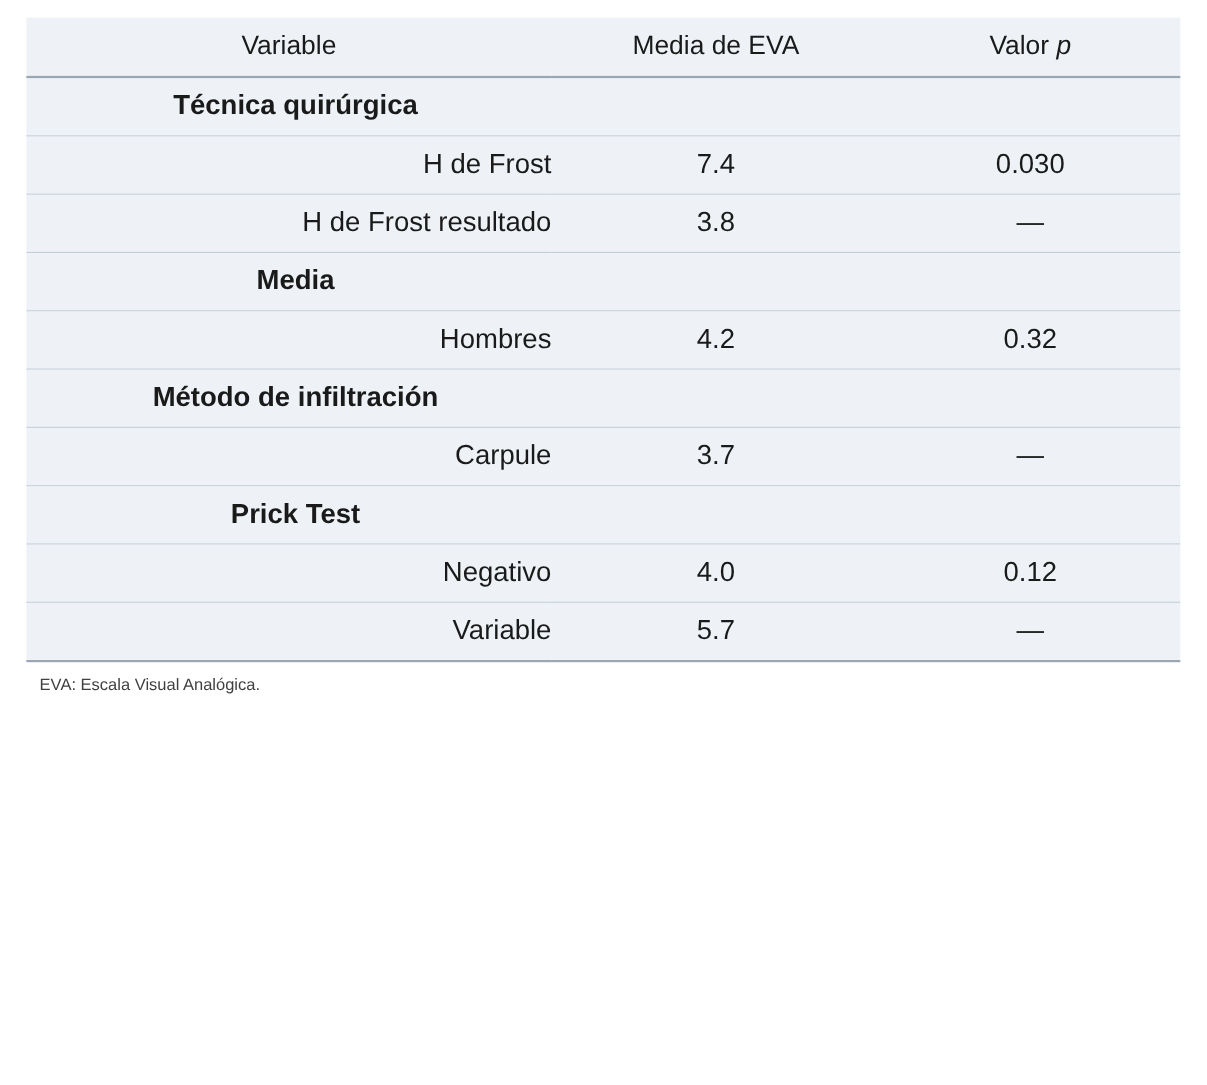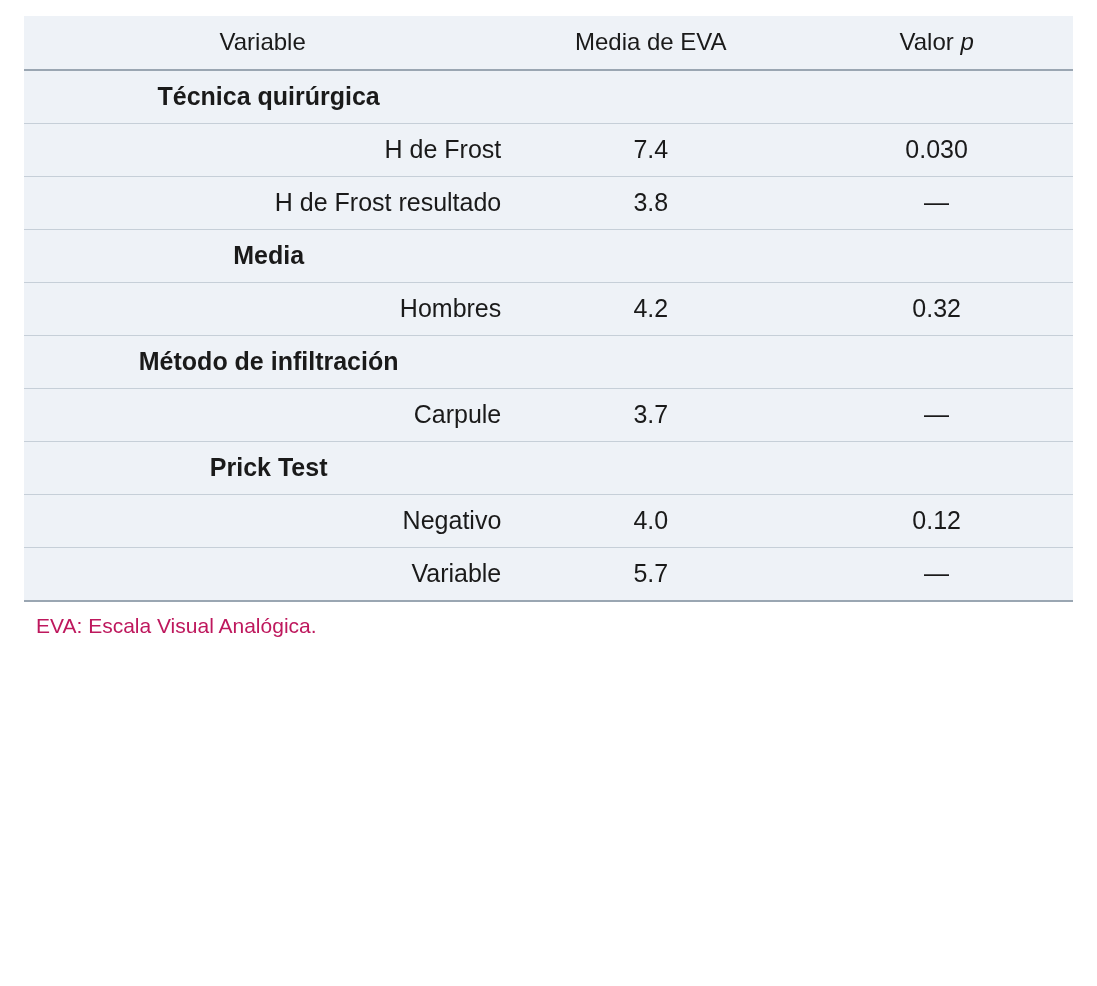--- a/index.html
+++ b/index.html
@@ -78,23 +78,23 @@
 
   td.num {
     text-align: center;
   }
 
   tbody tr:last-child td {
     border-bottom: 2.5px solid #9aa6b2;
   }
 
   .footnote {
-    font-size: 21px;
+    font-size: 15px;
     padding: 12px 0 0 12px;
-    color: #be185d;
+    color: #404040;
   }
 
   .italic-p { font-style: italic; }
 </style>
 </head>
 <body>
 
 <div class="table-wrap">
 
 

